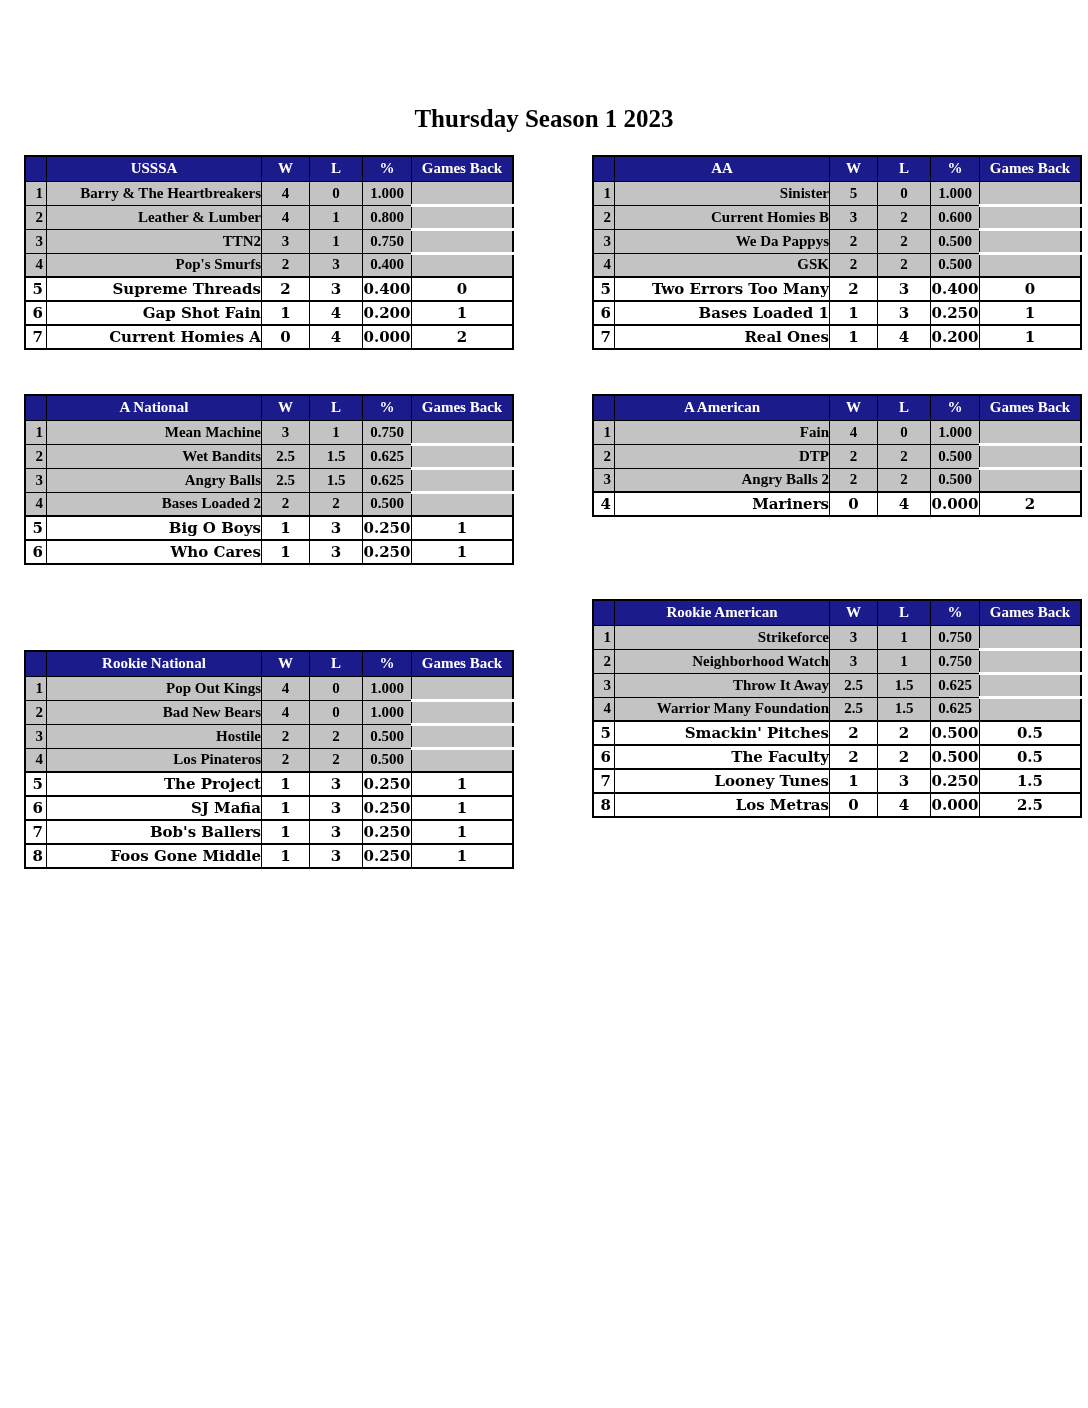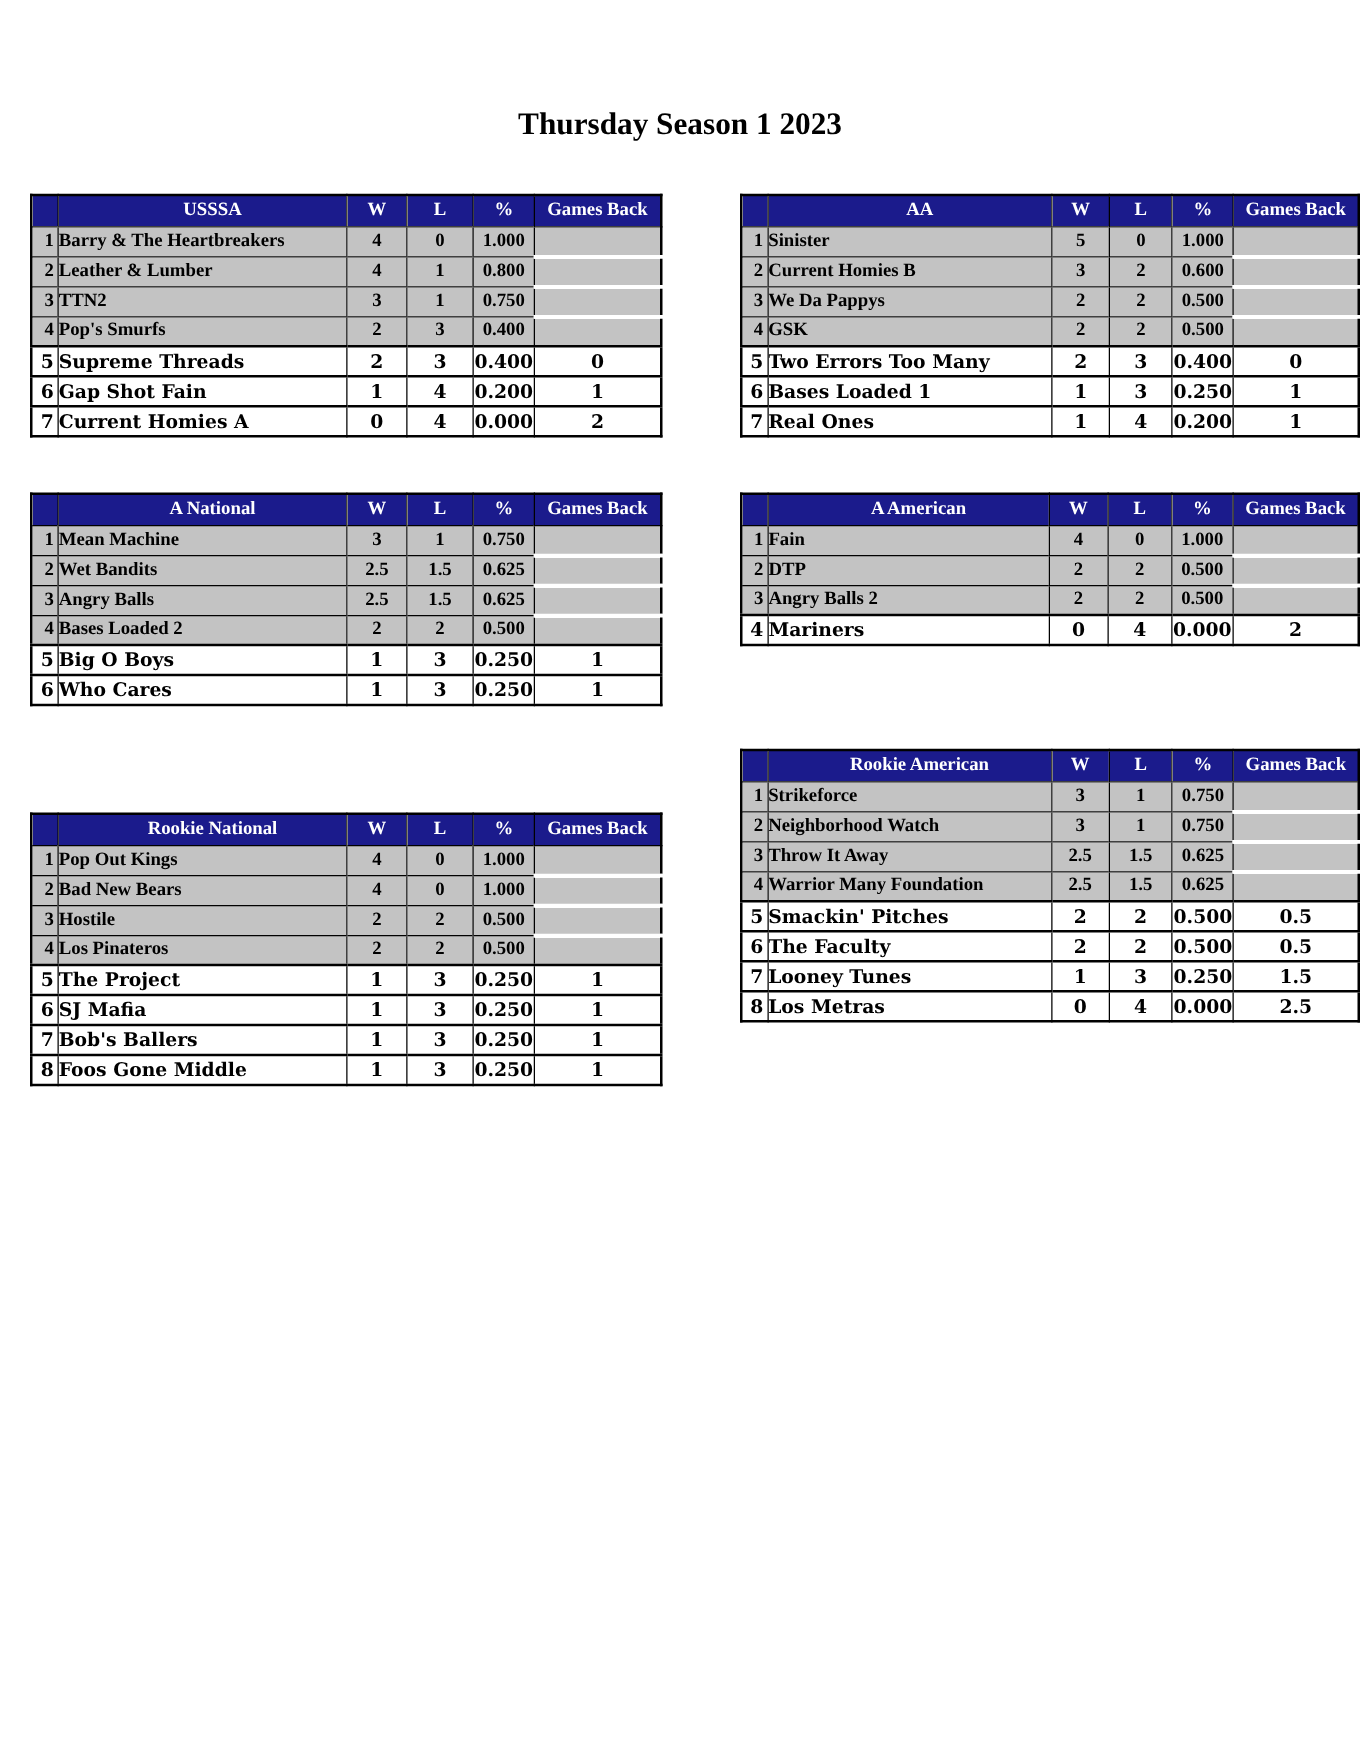--- a/index.html
+++ b/index.html
@@ -10,40 +10,40 @@
   }
   *{margin:0;padding:0;box-sizing:content-box;}
   html,body{background:#ffffff;}
   body{
     position:relative;
     width:1088px;height:1408px;
     font-family:"Liberation Serif",serif;
     overflow:hidden;
   }
   .page-title{
-    position:absolute;top:86px;left:0;right:0;
+    position:absolute;top:105px;left:0;right:0;
     text-align:center;
     font-family:"Liberation Serif",serif;
     font-weight:bold;
     font-size:25px;
     color:#000;
     letter-spacing:0px;
   }
   table.standings{
     position:absolute;
     border-collapse:collapse;
     table-layout:fixed;
     border:2px solid var(--border);
     font-family:"Liberation Serif",serif;
     font-weight:bold;
     font-size:15px;
     color:#000;
   }
   .col-rank{width:20px;}
-  .col-team{width:214px;padding-left:16px;}
+  .col-team{width:214px;}
   .col-w{width:47px;}
   .col-l{width:52px;}
   .col-pct{width:48px;}
   .col-gb{width:100px;}
 
   table.standings thead tr{height:25px;}
   table.standings thead th{
     background:var(--navy);
     color:var(--header-text);
     text-align:center;
@@ -72,21 +72,21 @@
   tr.white{height:25px;}
   tr.white td{
     background:#ffffff;
     font-family:"DejaVu Serif",serif;
     border-top:2px solid var(--border);
     border-left:2px solid var(--border);
   }
   tr.white td:first-child{border-left:none;}
 
   td.cell-rank{text-align:right;padding-right:3px;}
-  td.cell-team{text-align:left;padding-left:0;}
+  td.cell-team{text-align:right;padding-left:20px;}
   td.cell-w,td.cell-l,td.cell-pct,td.cell-gb{text-align:center;}
 
   
   .pos-usssa{left:24px;top:155px;}
   .pos-aa{left:592px;top:155px;}
   .pos-a-national{left:24px;top:394px;border-radius:15px;}
   .pos-a-american{left:592px;top:394px;}
   .pos-rookie-national{left:24px;top:612px;margin-top:38px;}
   .pos-rookie-american{left:592px;top:563px;margin-top:36px;}
 </style>

